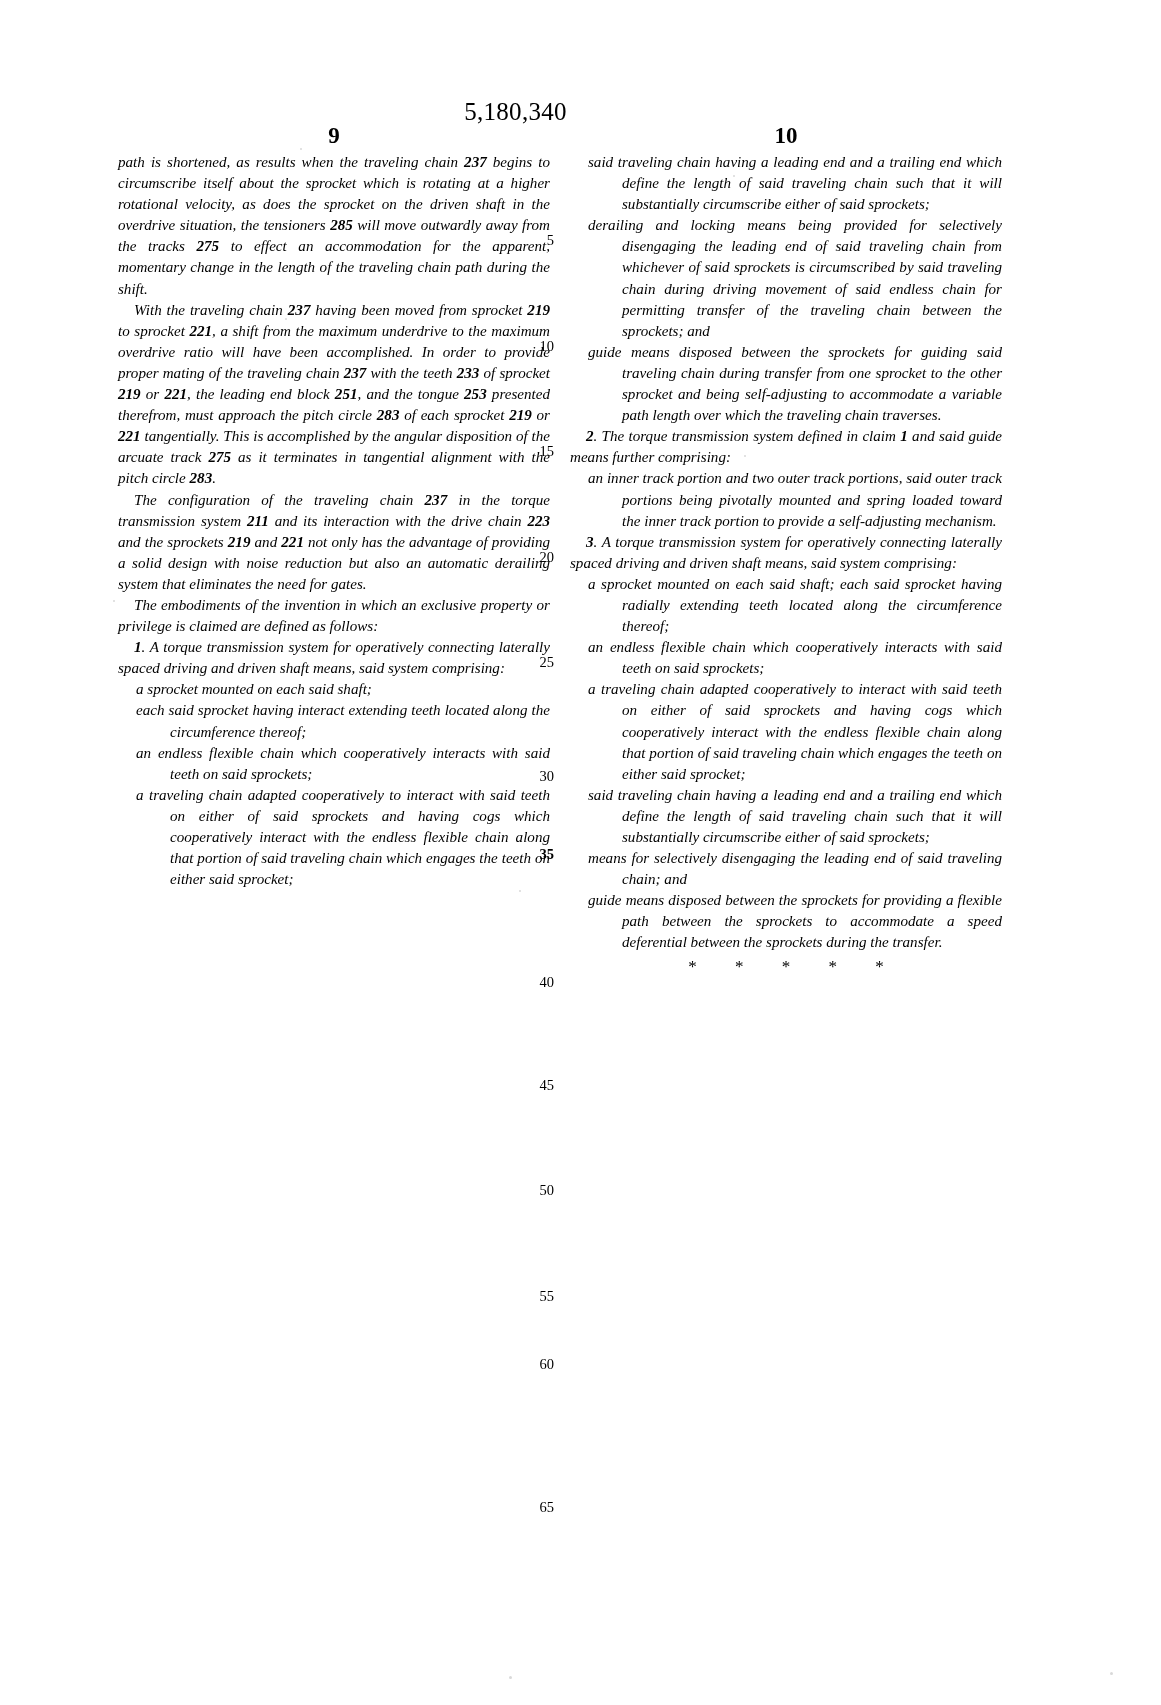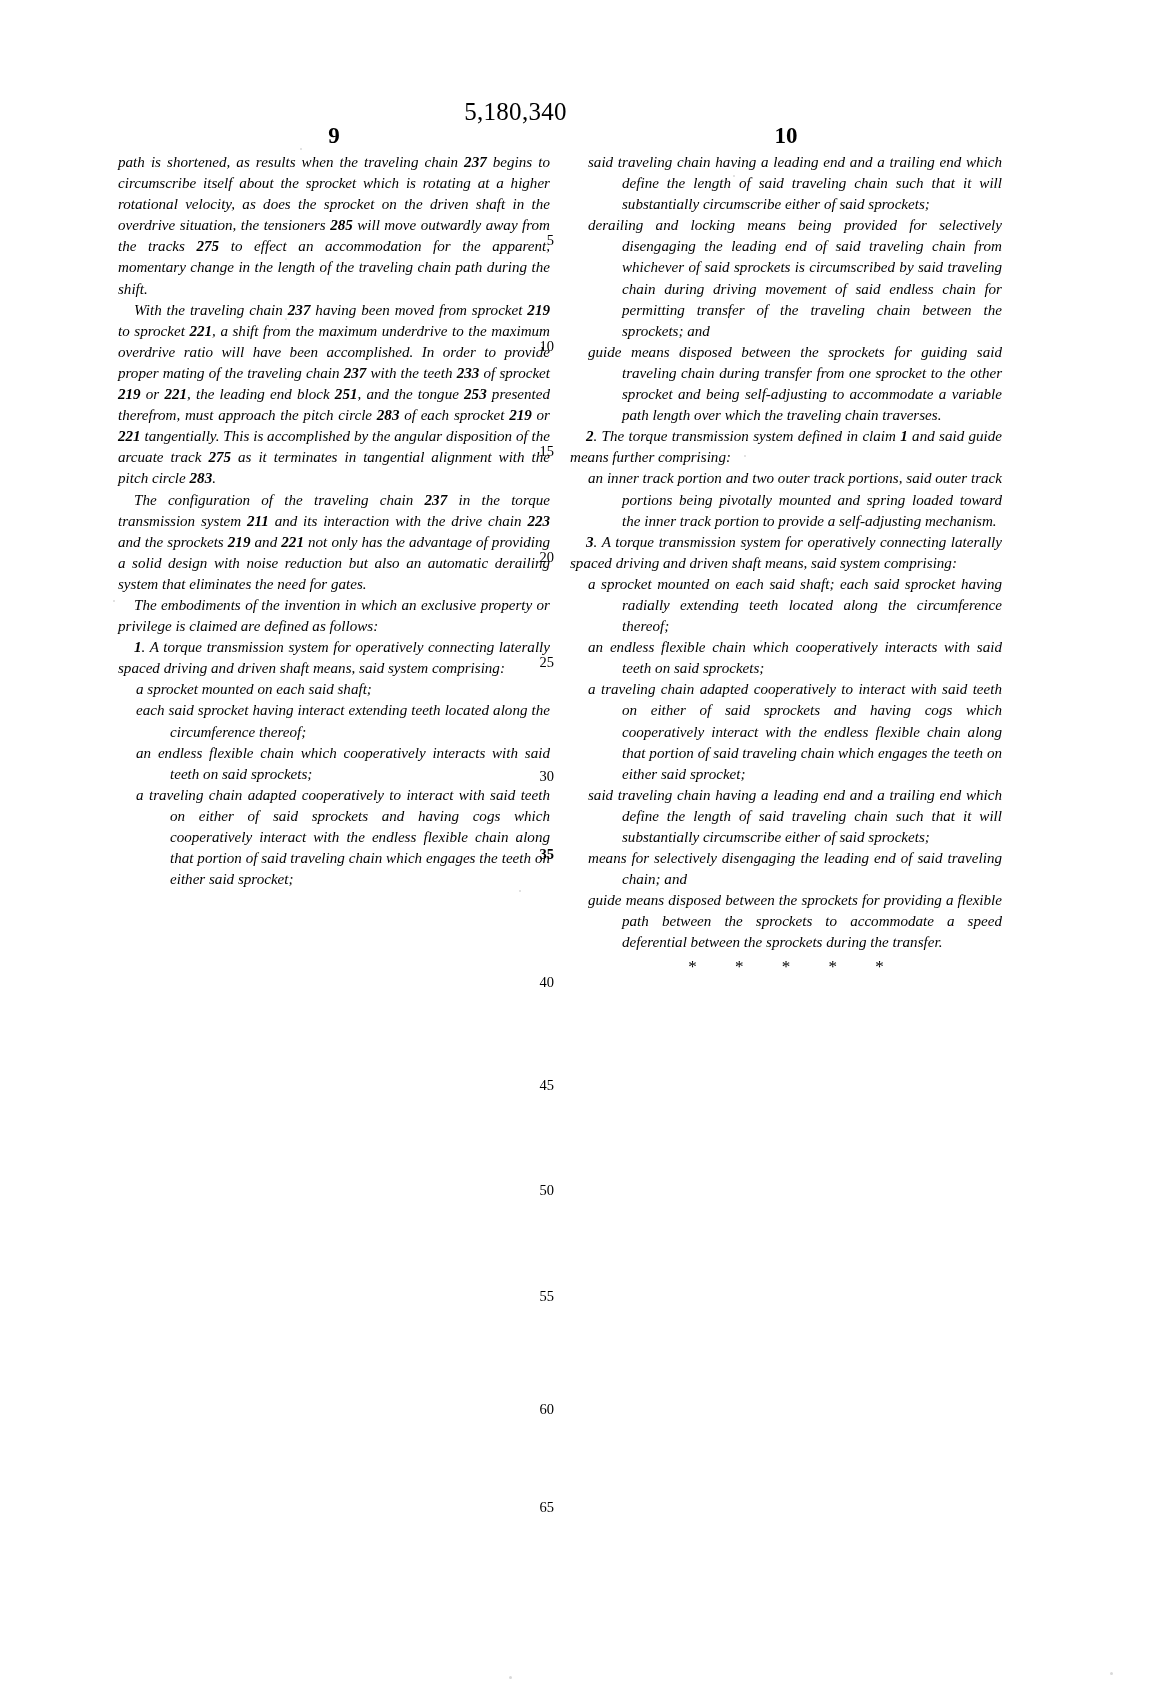--- a/index.html
+++ b/index.html
@@ -185,21 +185,21 @@
       <div class="ln" style="top: 185.6px;">10</div>
       <div class="ln" style="top: 291.2px;">15</div>
       <div class="ln" style="top: 396.8px;">20</div>
       <div class="ln" style="top: 502.4px;">25</div>
       <div class="ln" style="top: 608px; margin-top: 8px;">30</div>
       <div class="ln" style="top: 694px; font-weight: bold;">35</div>
       <div class="ln" style="top: 822px;">40</div>
       <div class="ln" style="top: 924.8px;">45</div>
       <div class="ln" style="top: 1030.4px;">50</div>
       <div class="ln" style="top: 1136px;">55</div>
-      <div class="ln" style="top: 1249px;">60</div>
+      <div class="ln" style="top: 1204px;">60</div>
       <div class="ln" style="top: 1347.2px;">65</div>
     </div>
 
 <div class="speckle" style="left: 150px; top: 160px; width: 2px; height: 2px;"></div>
     <div class="speckle" style="left: 300px; top: 148px; width: 2px; height: 2px;"></div>
     <div class="speckle" style="left: 285px; top: 318px; width: 2px; height: 2px;"></div>
     <div class="speckle" style="left: 128px; top: 520px; width: 2px; height: 2px;"></div>
     <div class="speckle" style="left: 733px; top: 175px; width: 2px; height: 2px;"></div>
     <div class="speckle" style="left: 744px; top: 455px; width: 2px; height: 2px;"></div>
     <div class="speckle" style="left: 113px; top: 600px; width: 2px; height: 2px;"></div>

